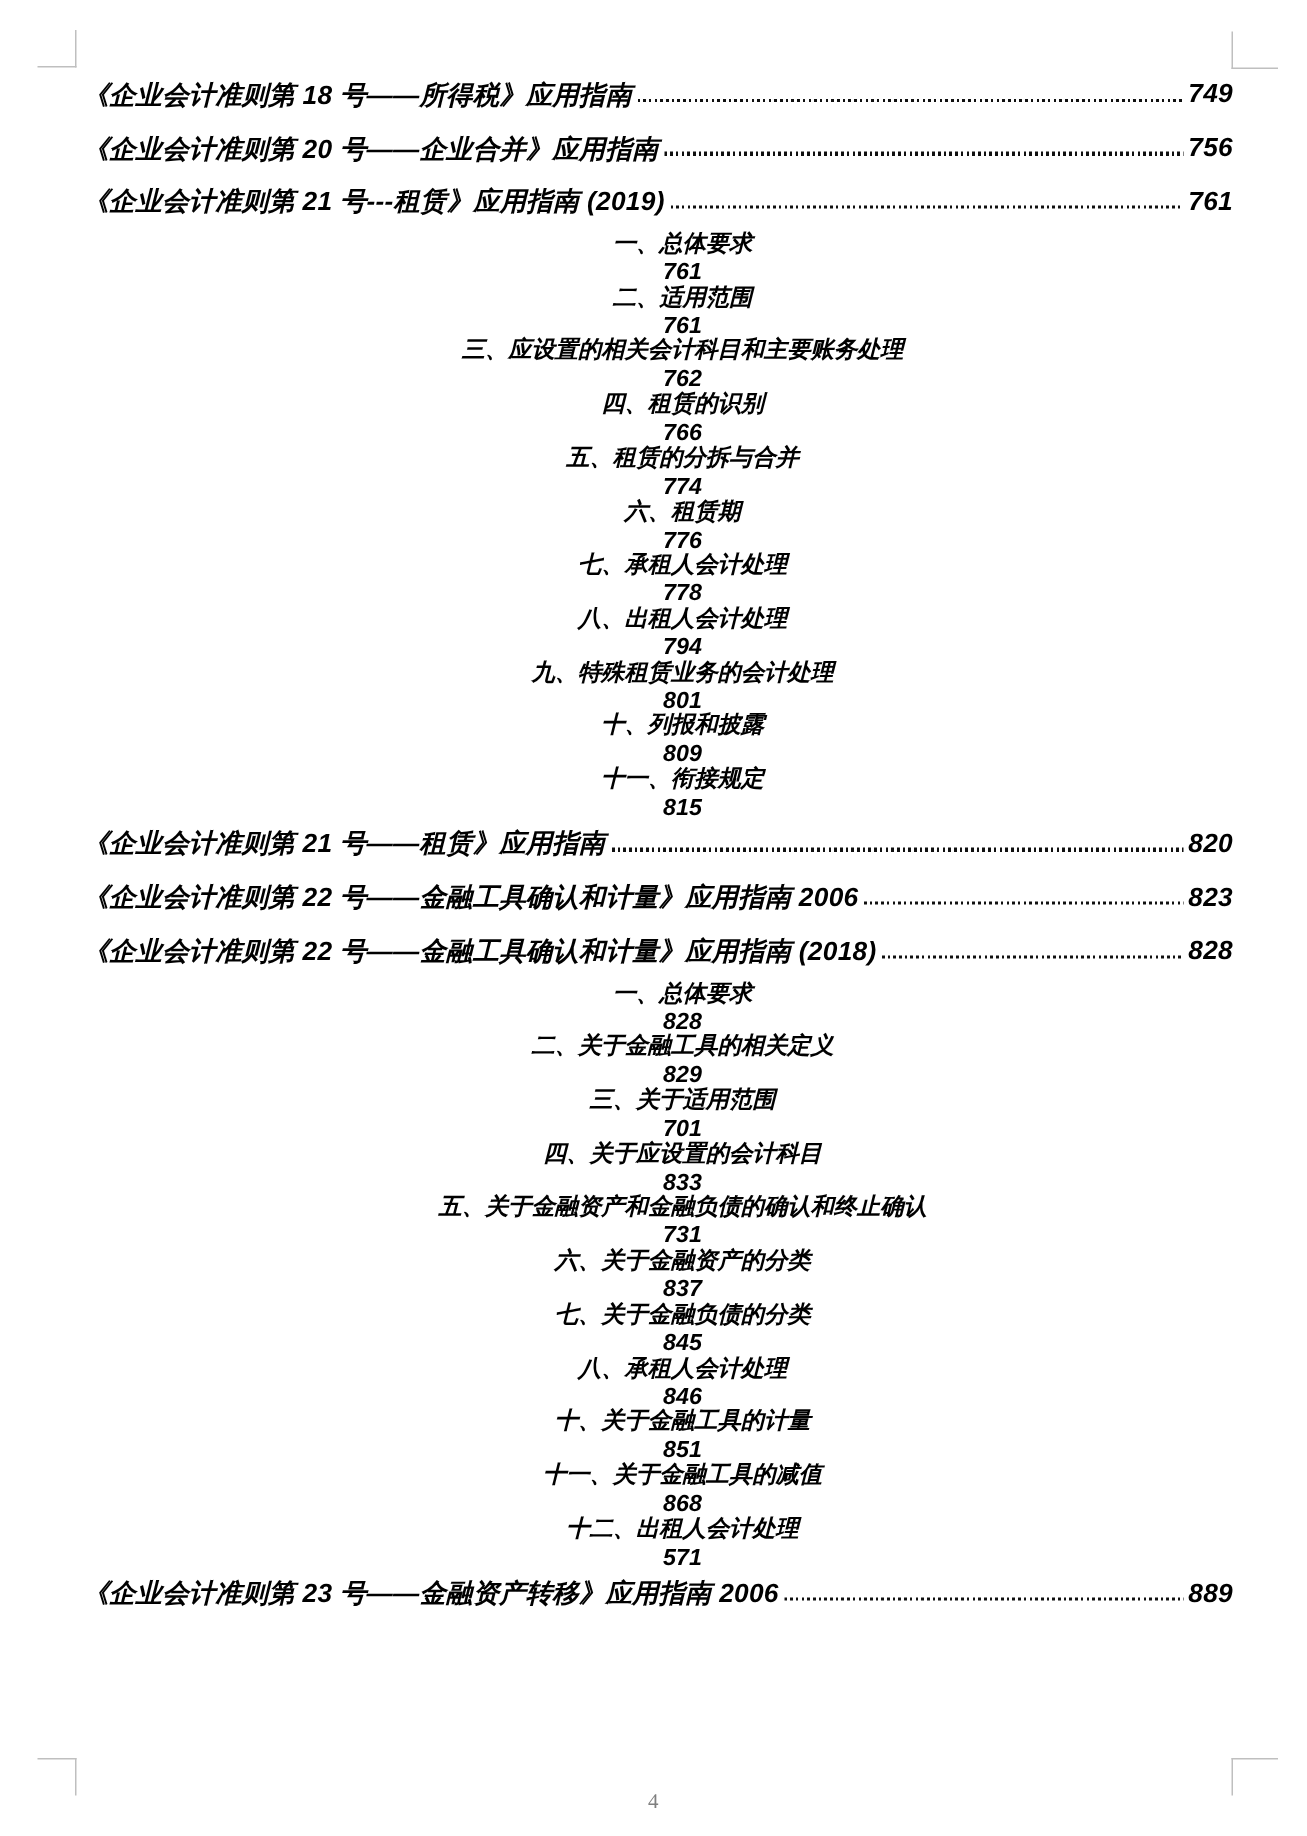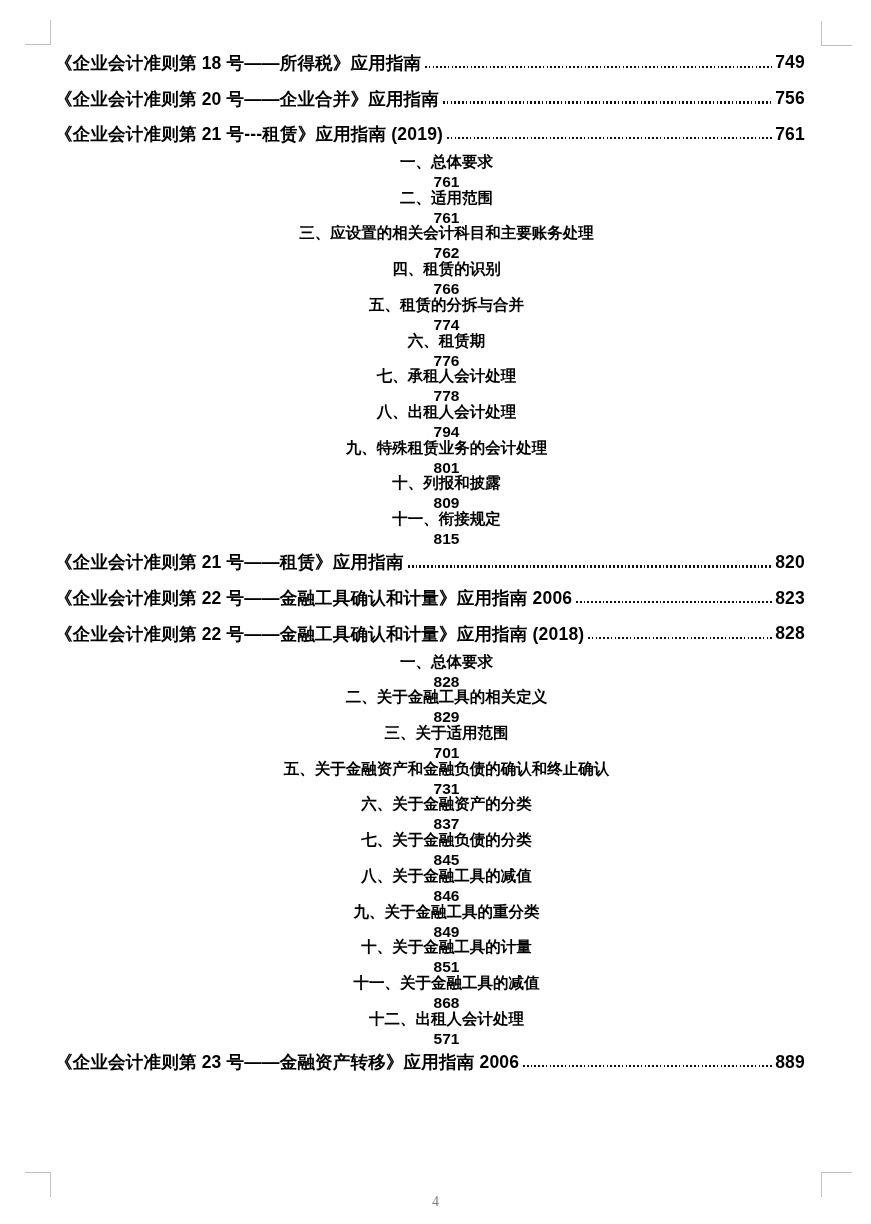--- a/index.html
+++ b/index.html
@@ -16,21 +16,21 @@
   }
   
   .crop{position:absolute;width:25px;height:24px;}
   .crop-tl{left:25px;top:20px;border-right:1px solid #bfbfbf;border-bottom:1px solid #bfbfbf;}
   .crop-tr{left:821px;top:21px;width:30px;border-left:1px solid #bfbfbf;border-bottom:1px solid #bfbfbf;}
   .crop-bl{left:25px;top:1172px;border-right:1px solid #bfbfbf;border-top:1px solid #bfbfbf;}
   .crop-br{left:821px;top:1172px;width:30px;border-left:1px solid #bfbfbf;border-top:1px solid #bfbfbf;}
 
   .toc{
     position:absolute;
-    left:55px;right:66px;top:45px;
+    left:55px;right:49px;top:45px;font-style:italic;
   }
   .toc-row{
     height:35.7px;
     display:flex;
     align-items:center;
     white-space:nowrap;
     color:#000000;
     font-weight:700;
   }
   .toc-row.lvl1{font-size:17.5px;letter-spacing:0.2px;}
@@ -162,43 +162,43 @@
       <span class="toc-title">二、关于金融工具的相关定义</span>
       <span class="leader"></span>
       <span class="toc-page">829</span>
     </div>
       <div class="toc-row lvl2">
       <span class="toc-title">三、关于适用范围</span>
       <span class="leader"></span>
       <span class="toc-page">701</span>
     </div>
       <div class="toc-row lvl2">
+      <span class="toc-title">四、关于应设置的会计科目</span>
+      <span class="leader"></span>
+      <span class="toc-page">833</span>
+    </div>
+      <div class="toc-row lvl2">
       <span class="toc-title">五、关于金融资产和金融负债的确认和终止确认</span>
       <span class="leader"></span>
       <span class="toc-page">731</span>
     </div>
       <div class="toc-row lvl2">
       <span class="toc-title">六、关于金融资产的分类</span>
       <span class="leader"></span>
       <span class="toc-page">837</span>
     </div>
       <div class="toc-row lvl2">
       <span class="toc-title">七、关于金融负债的分类</span>
       <span class="leader"></span>
       <span class="toc-page">845</span>
     </div>
       <div class="toc-row lvl2">
-      <span class="toc-title">八、关于金融工具的减值</span>
+      <span class="toc-title">八、承租人会计处理</span>
       <span class="leader"></span>
       <span class="toc-page">846</span>
-    </div>
-      <div class="toc-row lvl2">
-      <span class="toc-title">九、关于金融工具的重分类</span>
-      <span class="leader"></span>
-      <span class="toc-page">849</span>
     </div>
       <div class="toc-row lvl2">
       <span class="toc-title">十、关于金融工具的计量</span>
       <span class="leader"></span>
       <span class="toc-page">851</span>
     </div>
       <div class="toc-row lvl2">
       <span class="toc-title">十一、关于金融工具的减值</span>
       <span class="leader"></span>
       <span class="toc-page">868</span>

